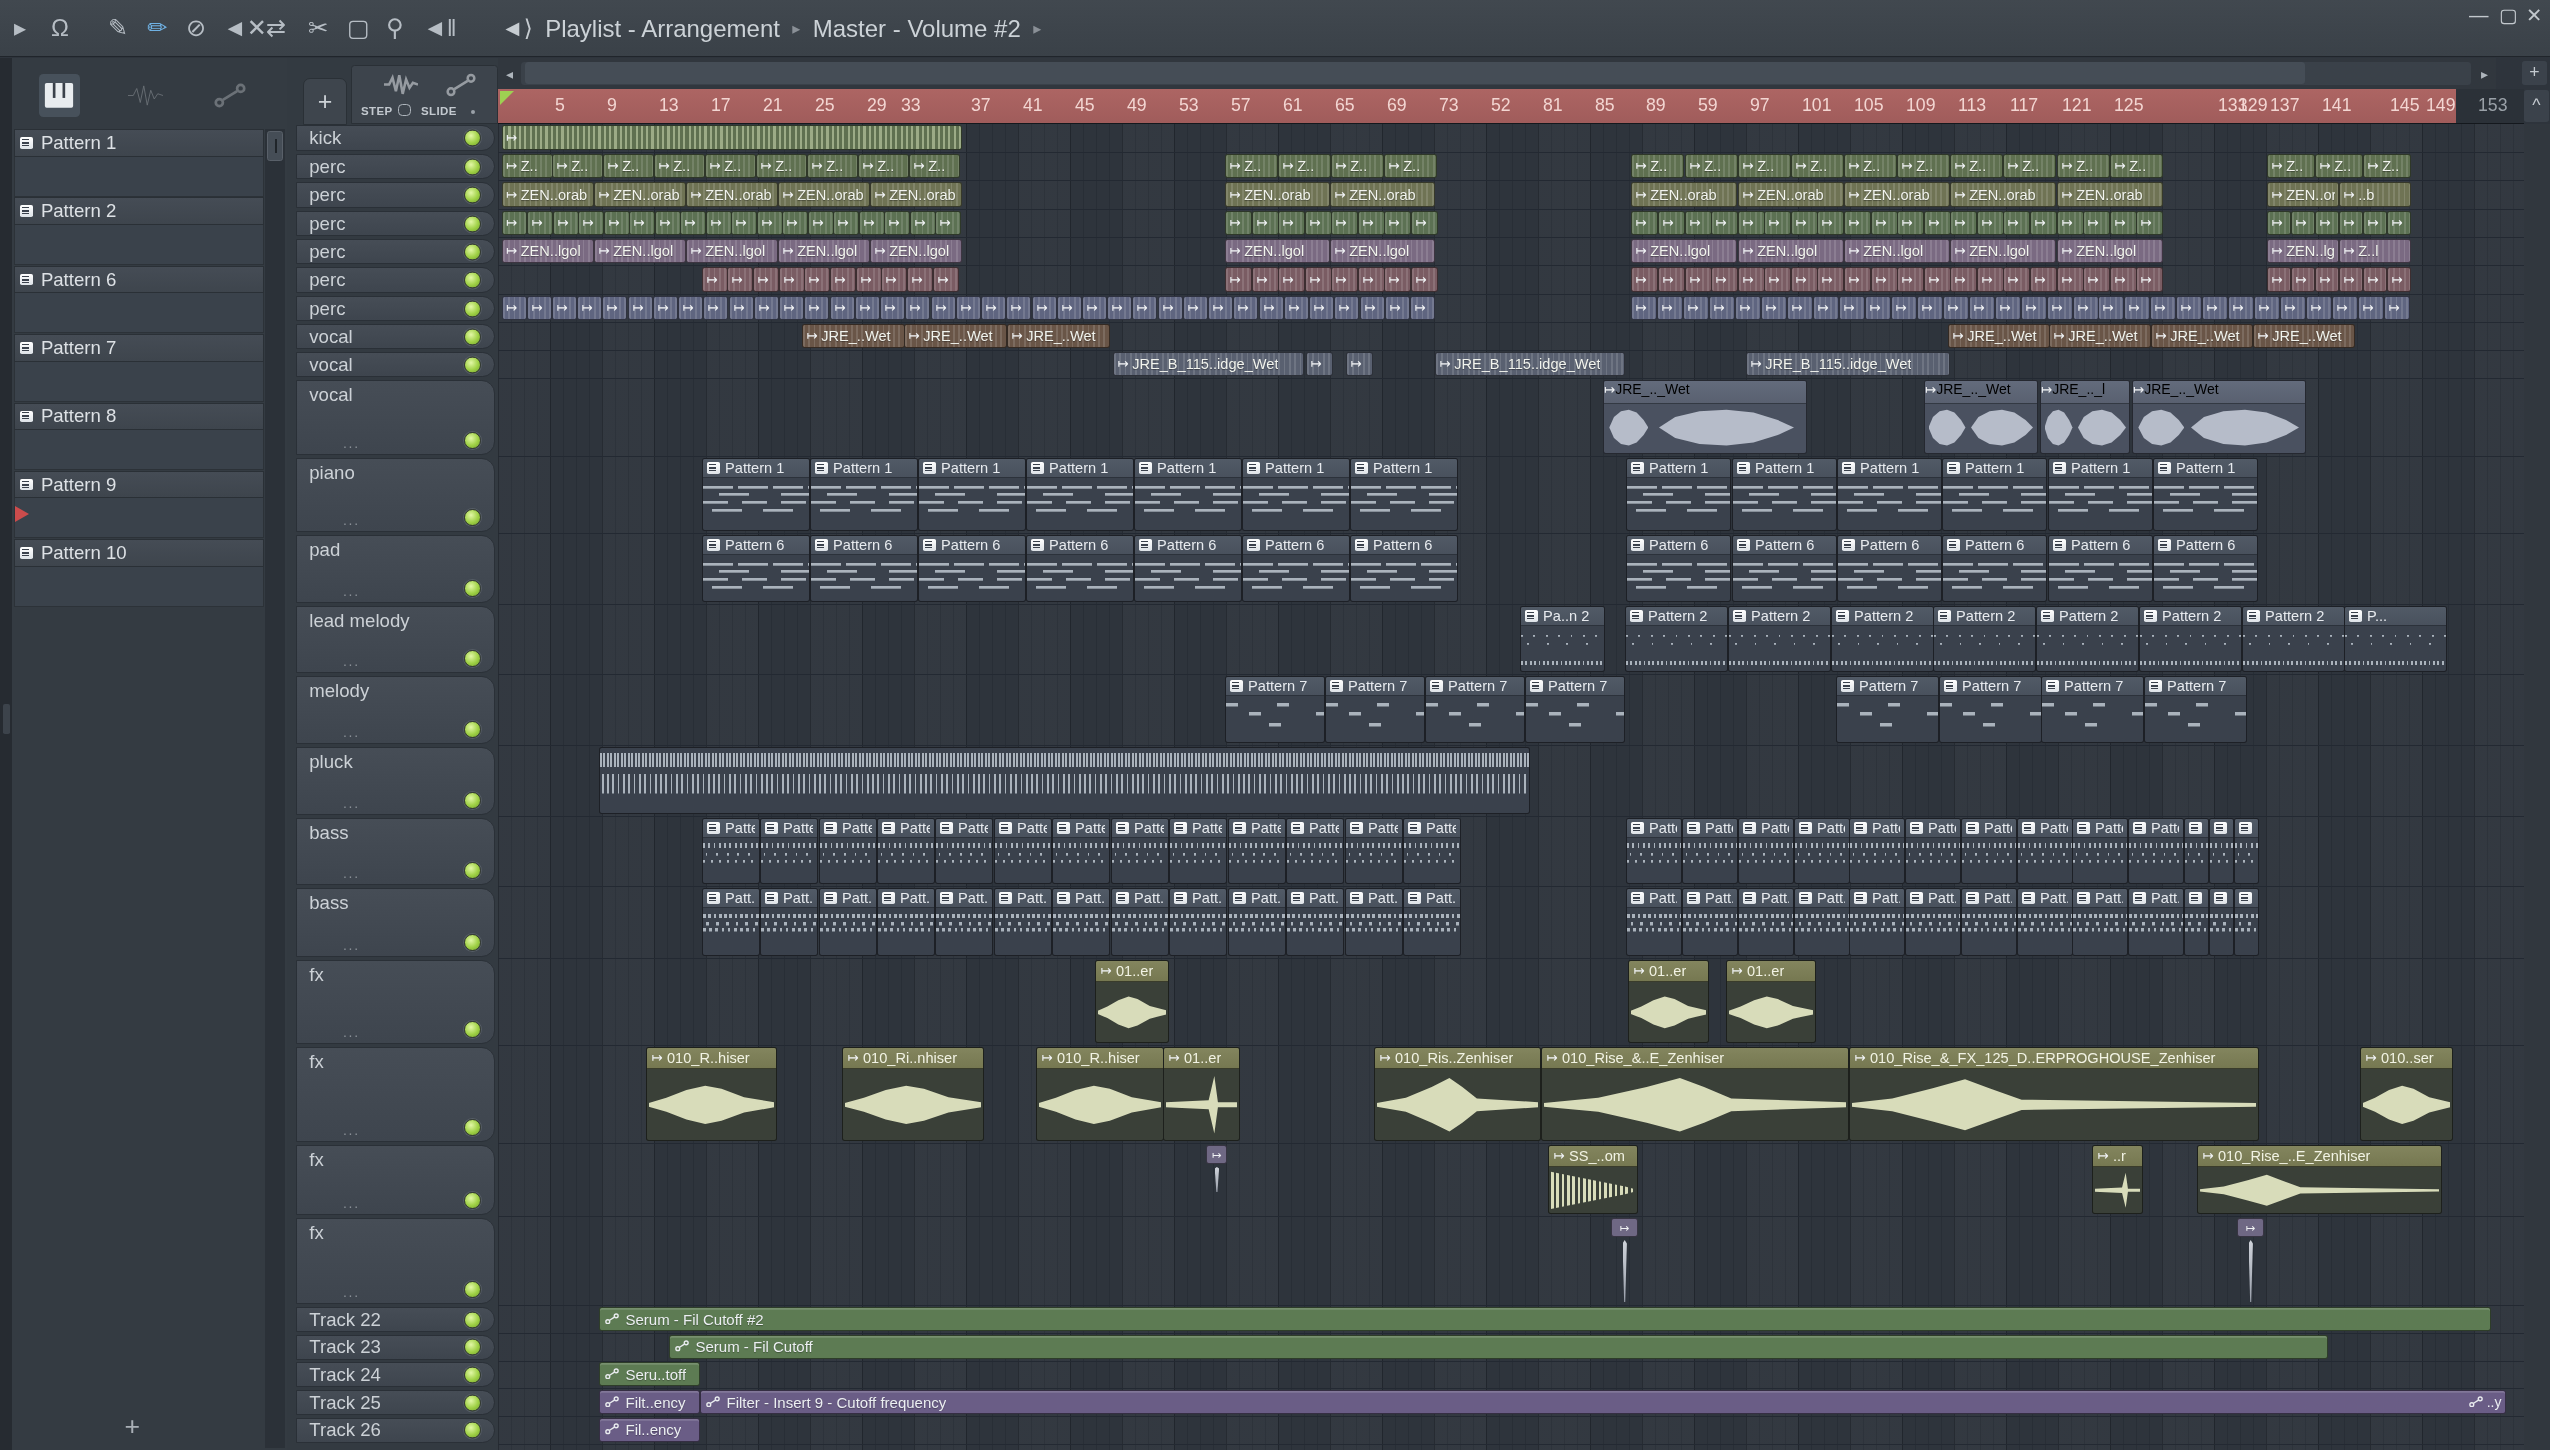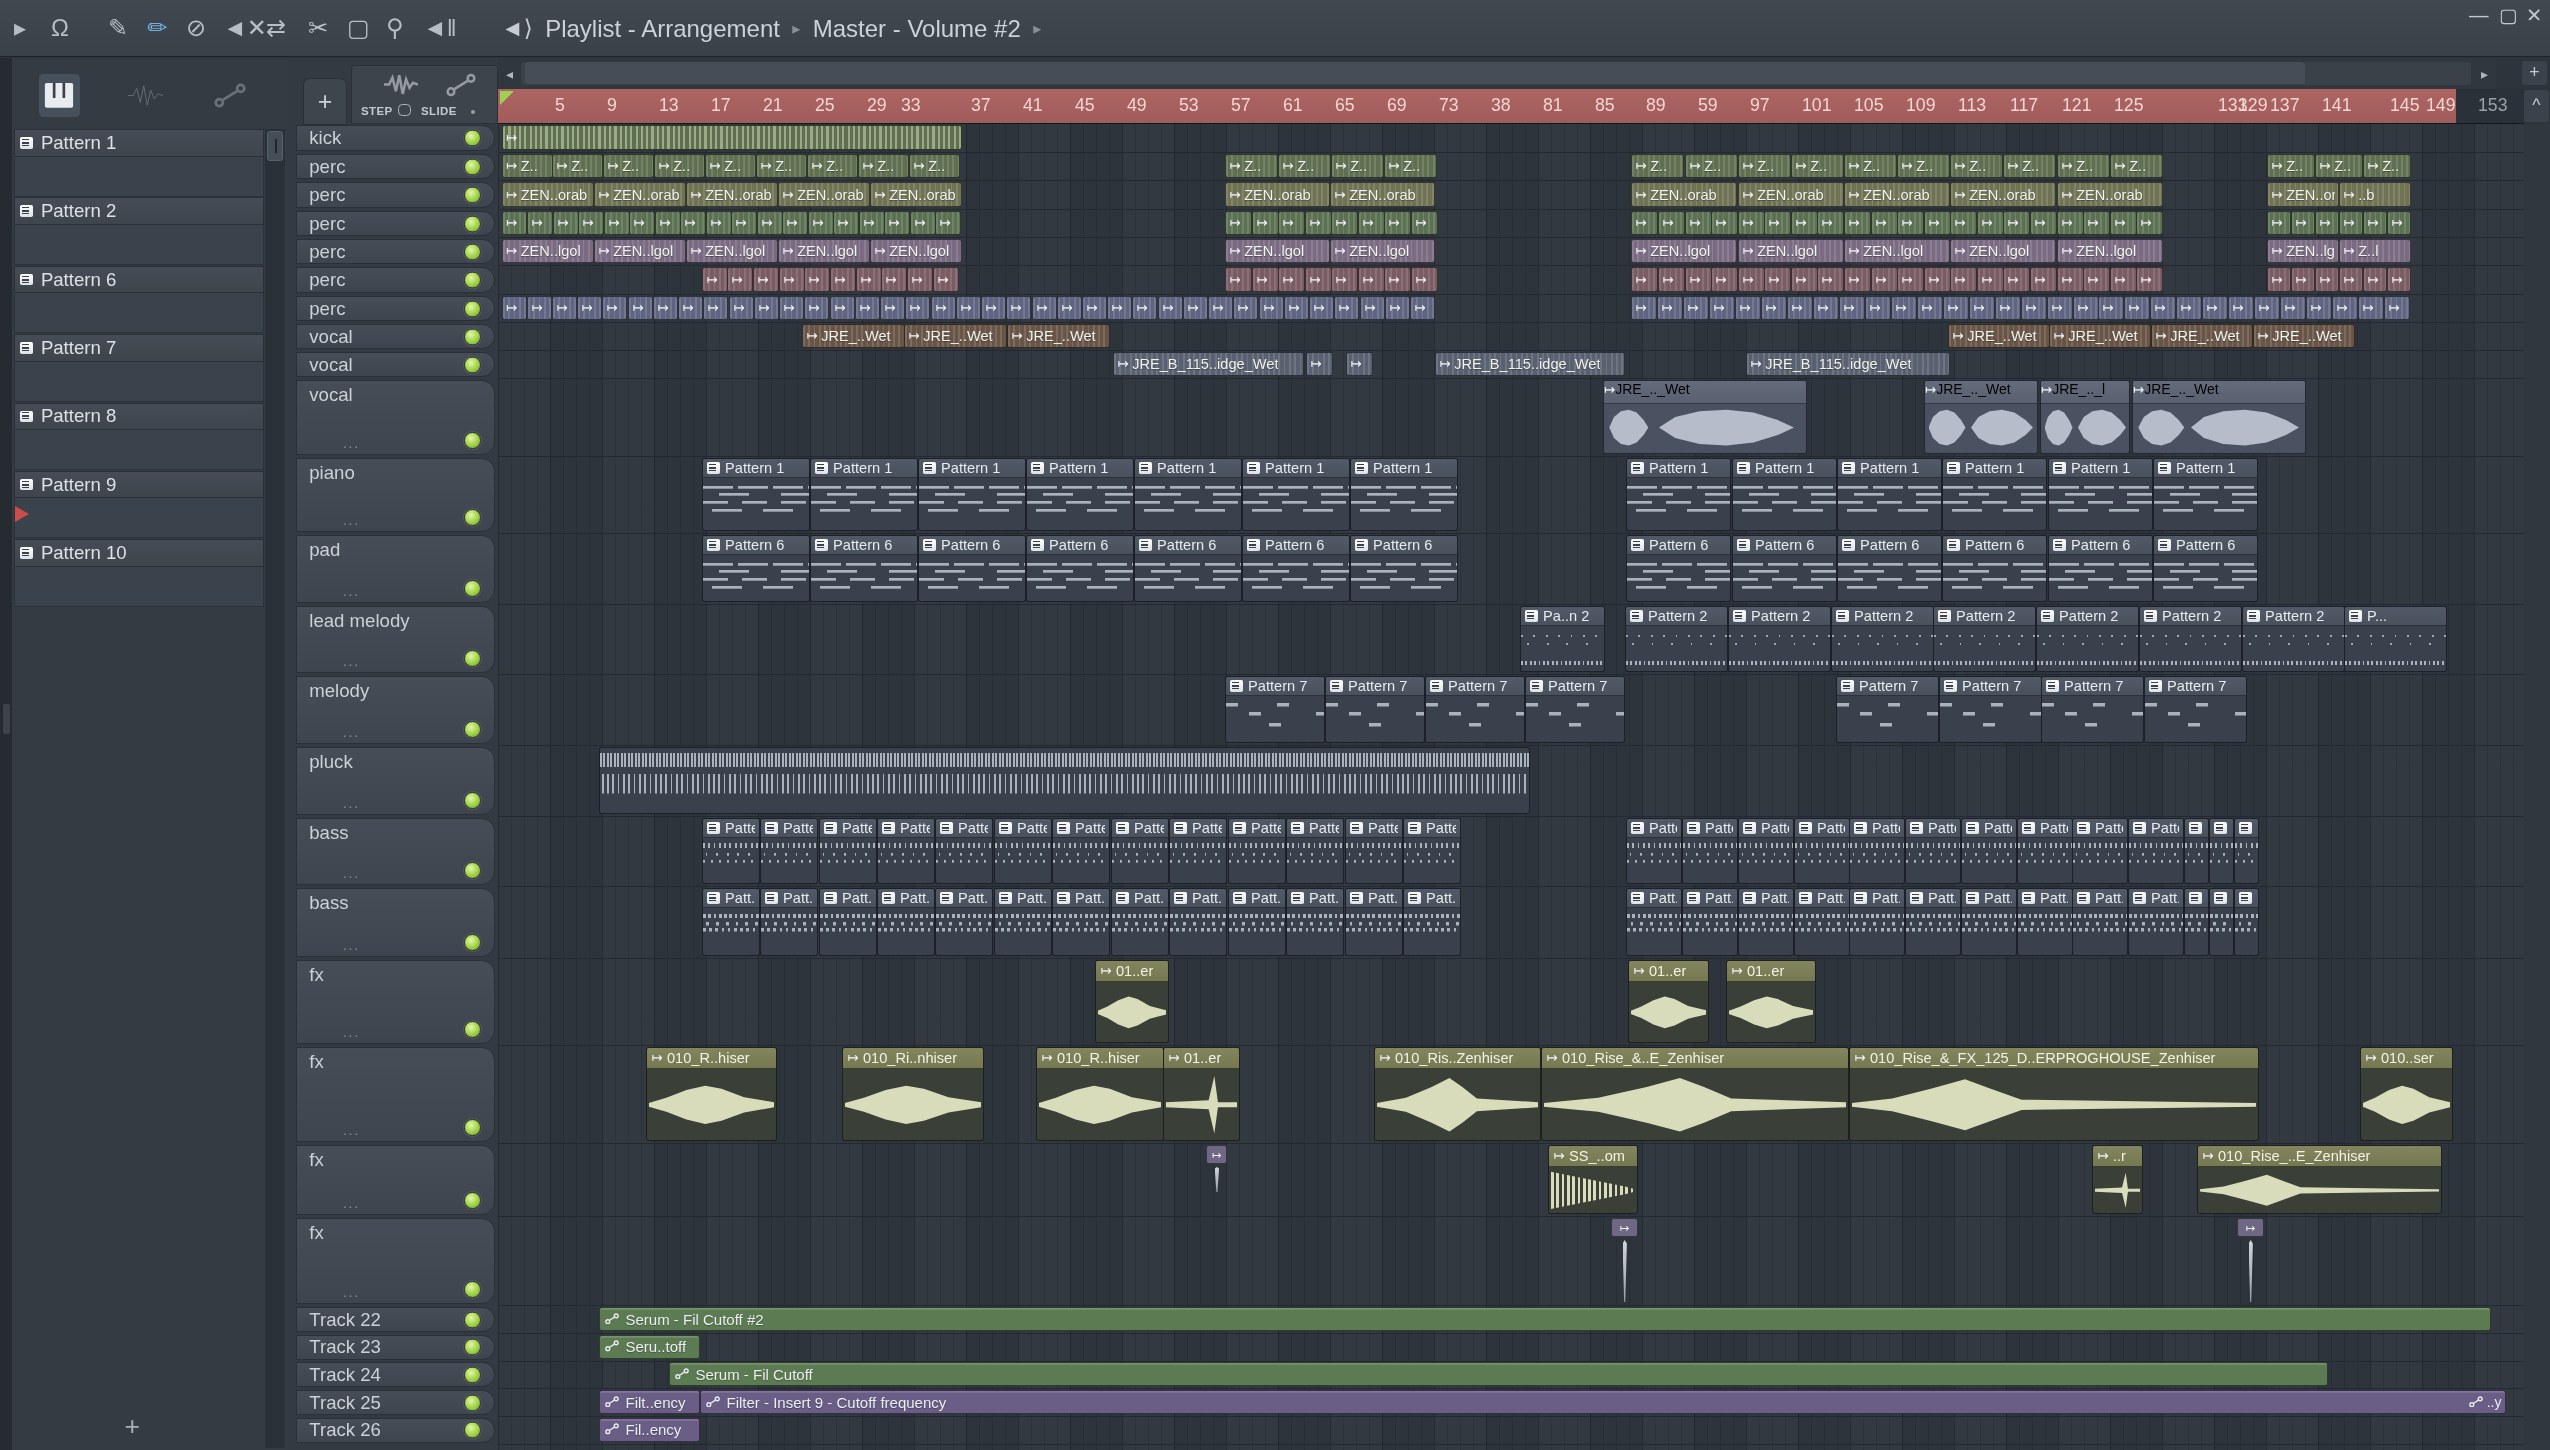--- a/index.html
+++ b/index.html
@@ -449,21 +449,21 @@
         <span class="num" style="left: 473px;">37</span>
         <span class="num" style="left: 525px;">41</span>
         <span class="num" style="left: 577px;">45</span>
         <span class="num" style="left: 629px;">49</span>
         <span class="num" style="left: 681px;">53</span>
         <span class="num" style="left: 733px;">57</span>
         <span class="num" style="left: 785px;">61</span>
         <span class="num" style="left: 837px;">65</span>
         <span class="num" style="left: 889px;">69</span>
         <span class="num" style="left: 941px;">73</span>
-        <span class="num" style="left: 993px;">38</span>
+        <span class="num" style="left: 993px;">52</span>
         <span class="num" style="left: 1045px;">81</span>
         <span class="num" style="left: 1097px;">85</span>
         <span class="num" style="left: 1148px;">89</span>
         <span class="num" style="left: 1200px;">59</span>
         <span class="num" style="left: 1252px;">97</span>
         <span class="num" style="left: 1304px;">101</span>
         <span class="num" style="left: 1356px;">105</span>
         <span class="num" style="left: 1408px;">109</span>
         <span class="num" style="left: 1460px;">113</span>
         <span class="num" style="left: 1512px;">117</span>
@@ -2784,37 +2784,37 @@
         <div class="clip autoc agreen" style="left: 101px; width: 1892px;">
           <span><svg width="14" height="11.5" viewBox="0 0 16 13">
               <circle cx="3.2" cy="9.8" r="2.2" fill="none" stroke="#e9ecef" stroke-width="1.6"></circle>
               <circle cx="12.8" cy="3.2" r="2.2" fill="none" stroke="#e9ecef" stroke-width="1.6"></circle>
               <line x1="5.2" y1="8.2" x2="10.8" y2="4.6" stroke="#e9ecef" stroke-width="1.6"></line>
             </svg></span>
           <span class="ltx">Serum - Fil Cutoff #2</span>
         </div>
       </div>
       <div class="trow" style="height: 27.5px;">
+        <div class="clip autoc agreen" style="left: 171px; width: 1659px;">
+          <span><svg width="14" height="11.5" viewBox="0 0 16 13">
+              <circle cx="3.2" cy="9.8" r="2.2" fill="none" stroke="#e9ecef" stroke-width="1.6"></circle>
+              <circle cx="12.8" cy="3.2" r="2.2" fill="none" stroke="#e9ecef" stroke-width="1.6"></circle>
+              <line x1="5.2" y1="8.2" x2="10.8" y2="4.6" stroke="#e9ecef" stroke-width="1.6"></line>
+            </svg></span>
+          <span class="ltx">Serum - Fil Cutoff</span>
+        </div>
+      </div>
+      <div class="trow" style="height: 27.5px;">
         <div class="clip autoc agreen" style="left: 101px; width: 101px;">
           <span><svg width="14" height="11.5" viewBox="0 0 16 13">
               <circle cx="3.2" cy="9.8" r="2.2" fill="none" stroke="#e9ecef" stroke-width="1.6"></circle>
               <circle cx="12.8" cy="3.2" r="2.2" fill="none" stroke="#e9ecef" stroke-width="1.6"></circle>
               <line x1="5.2" y1="8.2" x2="10.8" y2="4.6" stroke="#e9ecef" stroke-width="1.6"></line>
             </svg></span>
           <span class="ltx">Seru..toff</span>
-        </div>
-      </div>
-      <div class="trow" style="height: 27.5px;">
-        <div class="clip autoc agreen" style="left: 171px; width: 1659px;">
-          <span><svg width="14" height="11.5" viewBox="0 0 16 13">
-              <circle cx="3.2" cy="9.8" r="2.2" fill="none" stroke="#e9ecef" stroke-width="1.6"></circle>
-              <circle cx="12.8" cy="3.2" r="2.2" fill="none" stroke="#e9ecef" stroke-width="1.6"></circle>
-              <line x1="5.2" y1="8.2" x2="10.8" y2="4.6" stroke="#e9ecef" stroke-width="1.6"></line>
-            </svg></span>
-          <span class="ltx">Serum - Fil Cutoff</span>
         </div>
       </div>
       <div class="trow" style="height: 28px;">
         <div class="clip autoc apurp" style="left: 101px; width: 101px;">
           <span><svg width="14" height="11.5" viewBox="0 0 16 13">
               <circle cx="3.2" cy="9.8" r="2.2" fill="none" stroke="#e9ecef" stroke-width="1.6"></circle>
               <circle cx="12.8" cy="3.2" r="2.2" fill="none" stroke="#e9ecef" stroke-width="1.6"></circle>
               <line x1="5.2" y1="8.2" x2="10.8" y2="4.6" stroke="#e9ecef" stroke-width="1.6"></line>
             </svg></span>
           <span class="ltx">Filt..ency</span>

